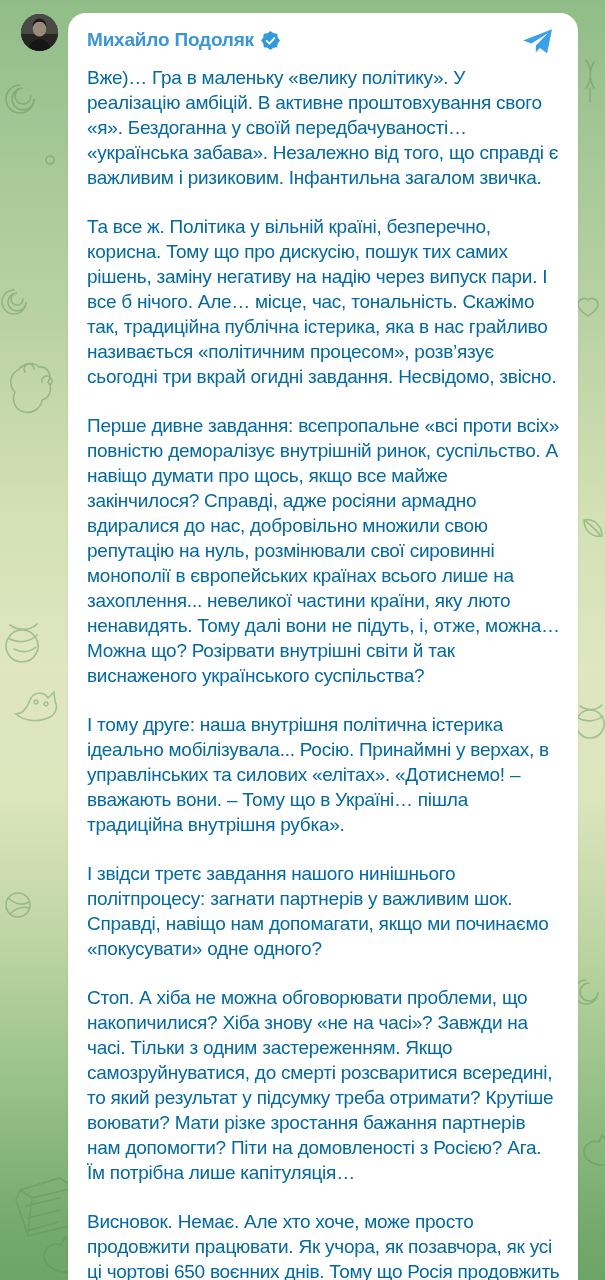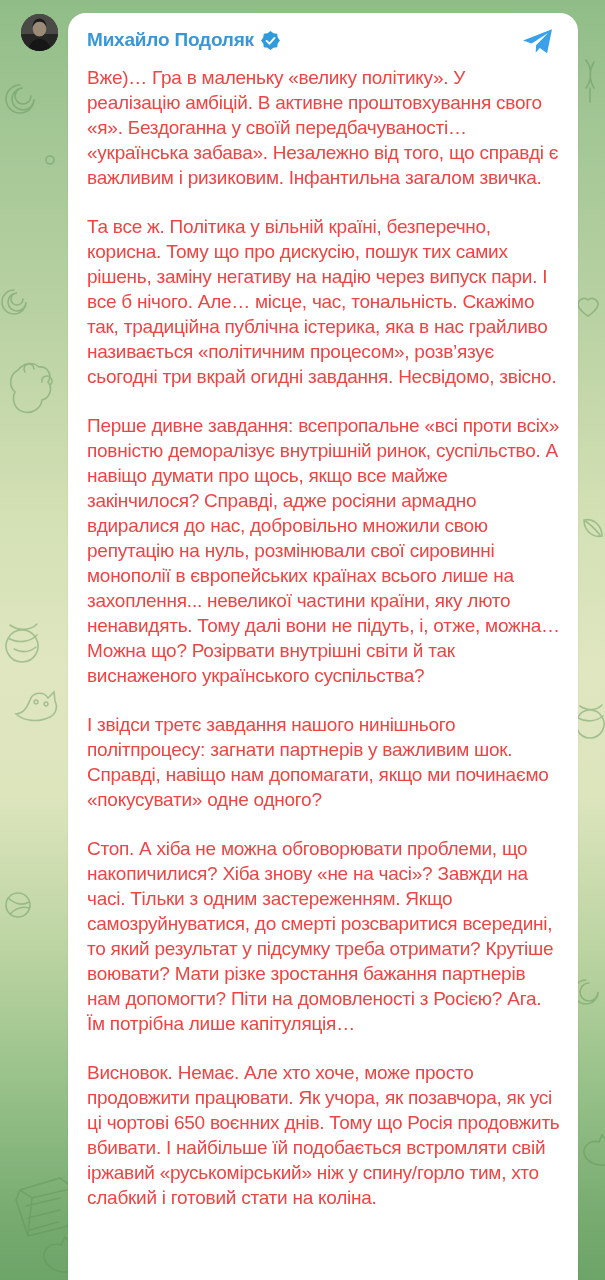--- a/index.html
+++ b/index.html
@@ -27,21 +27,21 @@
   .header{position:relative;display:flex;align-items:center;height:24px;}
   .name{
     font-size:19px;font-weight:700;color:#3b96d6;
     letter-spacing:-.2px;white-space:nowrap;cursor:pointer;
   }
   .badge{display:inline-block;width:19px;height:19px;margin-left:7px;}
   .plane{position:absolute;right:8px;top:0px;width:30px;height:26px;cursor:pointer;}
   .body-text{margin-top:13px;}
   .body-text p{
     margin:0 0 24px 0;
-    font-size:19px;line-height:25px;color:#ef4444;
+    font-size:19px;line-height:25px;color:#0369a1;
     letter-spacing:-.25px;
   }
 </style>
 </head>
 <body>
 
 <div class="screen">
 
   <svg class="doodles" width="605" height="1280" viewBox="0 0 605 1280" fill="none" stroke="#5f9357" stroke-width="1.6" stroke-linecap="round">
     <path d="M20 85a14 14 0 1 0 14 14a11 11 0 1 1-11-11a8 8 0 1 0 8 8"></path>
@@ -86,19 +86,20 @@
         <svg width="30" height="26" viewBox="0 0 28 24">
           <path fill="#3aa0e9" d="M28 1 L1 11.6 l7.9 2.7 L24.4 4.6 13.1 16 l-.3 6.8 3.9-4.3 6.7 4.9 z"></path>
         </svg>
       </span>
     </div>
 
     <div class="body-text">
       <p>Вже)… Гра в маленьку «велику політику». У реалізацію амбіцій. В активне проштовхування свого «я». Бездоганна у своїй передбачуваності… «українська забава». Незалежно від того, що справді є важливим і ризиковим. Інфантильна загалом звичка.</p>
       <p>Та все ж. Політика у вільній країні, безперечно, корисна. Тому що про дискусію, пошук тих самих рішень, заміну негативу на надію через випуск пари. І все б нічого. Але… місце, час, тональність. Скажімо так, традиційна публічна істерика, яка в нас грайливо називається «політичним процесом», розв’язує сьогодні три вкрай огидні завдання. Несвідомо, звісно.</p>
       <p>Перше дивне завдання: всепропальне «всі проти всіх» повністю деморалізує внутрішній ринок, суспільство. А навіщо думати про щось, якщо все майже закінчилося? Справді, адже росіяни армадно вдиралися до нас, добровільно множили свою репутацію на нуль, розмінювали свої сировинні монополії в європейських країнах всього лише на захоплення... невеликої частини країни, яку люто ненавидять. Тому далі вони не підуть, і, отже, можна… Можна що? Розірвати внутрішні світи й так виснаженого українського суспільства?</p>
+      <p>І тому друге: наша внутрішня політична істерика ідеально мобілізувала... Росію. Принаймні у верхах, в управлінських та силових «елітах». «Дотиснемо! – вважають вони. – Тому що в Україні… пішла традиційна внутрішня рубка».</p>
       <p>І звідси третє завдання нашого нинішнього політпроцесу: загнати партнерів у важливим шок. Справді, навіщо нам допомагати, якщо ми починаємо «покусувати» одне одного?</p>
       <p>Стоп. А хіба не можна обговорювати проблеми, що накопичилися? Хіба знову «не на часі»? Завжди на часі. Тільки з одним застереженням. Якщо самозруйнуватися, до смерті розсваритися всередині, то який результат у підсумку треба отримати? Крутіше воювати? Мати різке зростання бажання партнерів нам допомогти? Піти на домовленості з Росією? Ага. Їм потрібна лише капітуляція…</p>
       <p>Висновок. Немає. Але хто хоче, може просто продовжити працювати. Як учора, як позавчора, як усі ці чортові 650 воєнних днів. Тому що Росія продовжить вбивати. І найбільше їй подобається встромляти свій іржавий «руськомірський» ніж у спину/горло тим, хто слабкий і готовий стати на коліна.</p>
     </div>
 
   </div>
 </div>
 
 </body></html>

